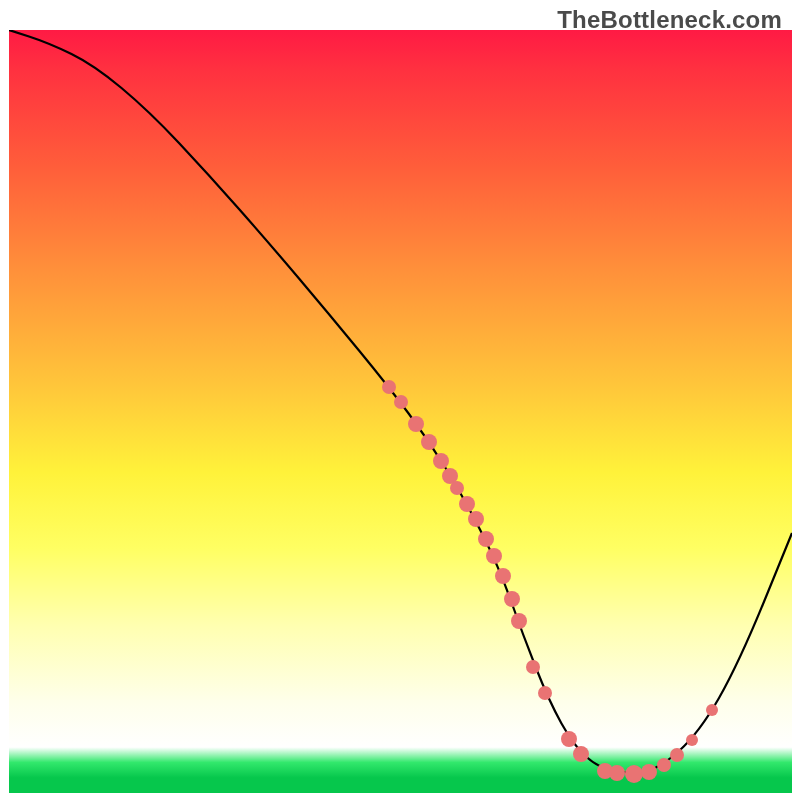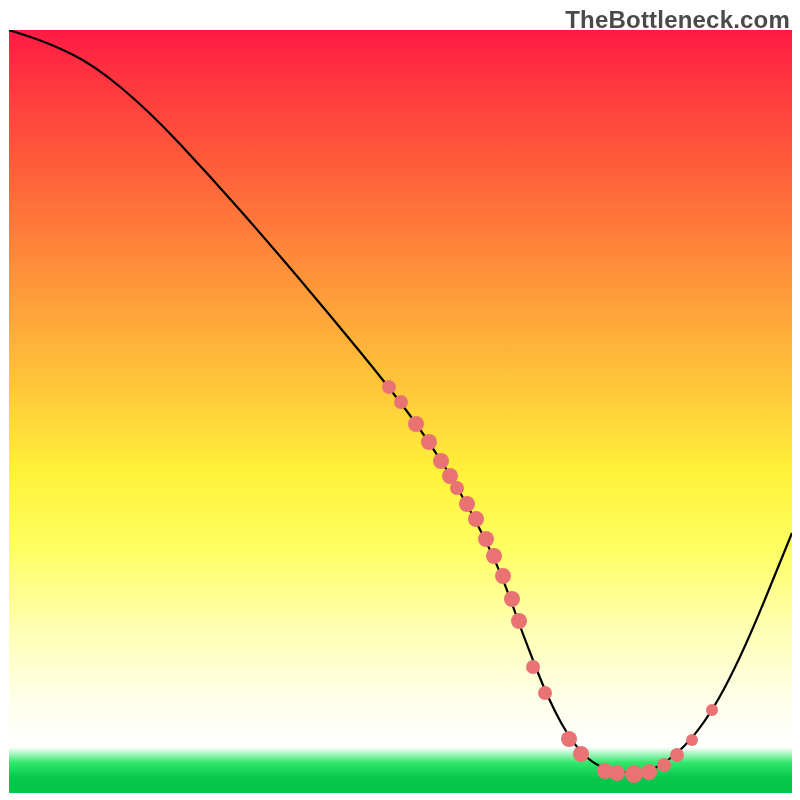--- a/index.html
+++ b/index.html
@@ -34,21 +34,21 @@
       #feffea 88%,
       #ffffff 94%,
       #32e86c 96%,
       #06c74c 98%,
       #06c74c 100%
     );
   }
   .watermark {
     position: absolute;
     top: 6px;
-    right: 10px;
+    right: 18px;
     font-size: 24px;
     font-weight: 600;
     color: #4a4a4a;
     letter-spacing: 0.2px;
   }
   svg.overlay {
     position: absolute;
     left: 9px;
     top: 30px;
     width: 783px;

